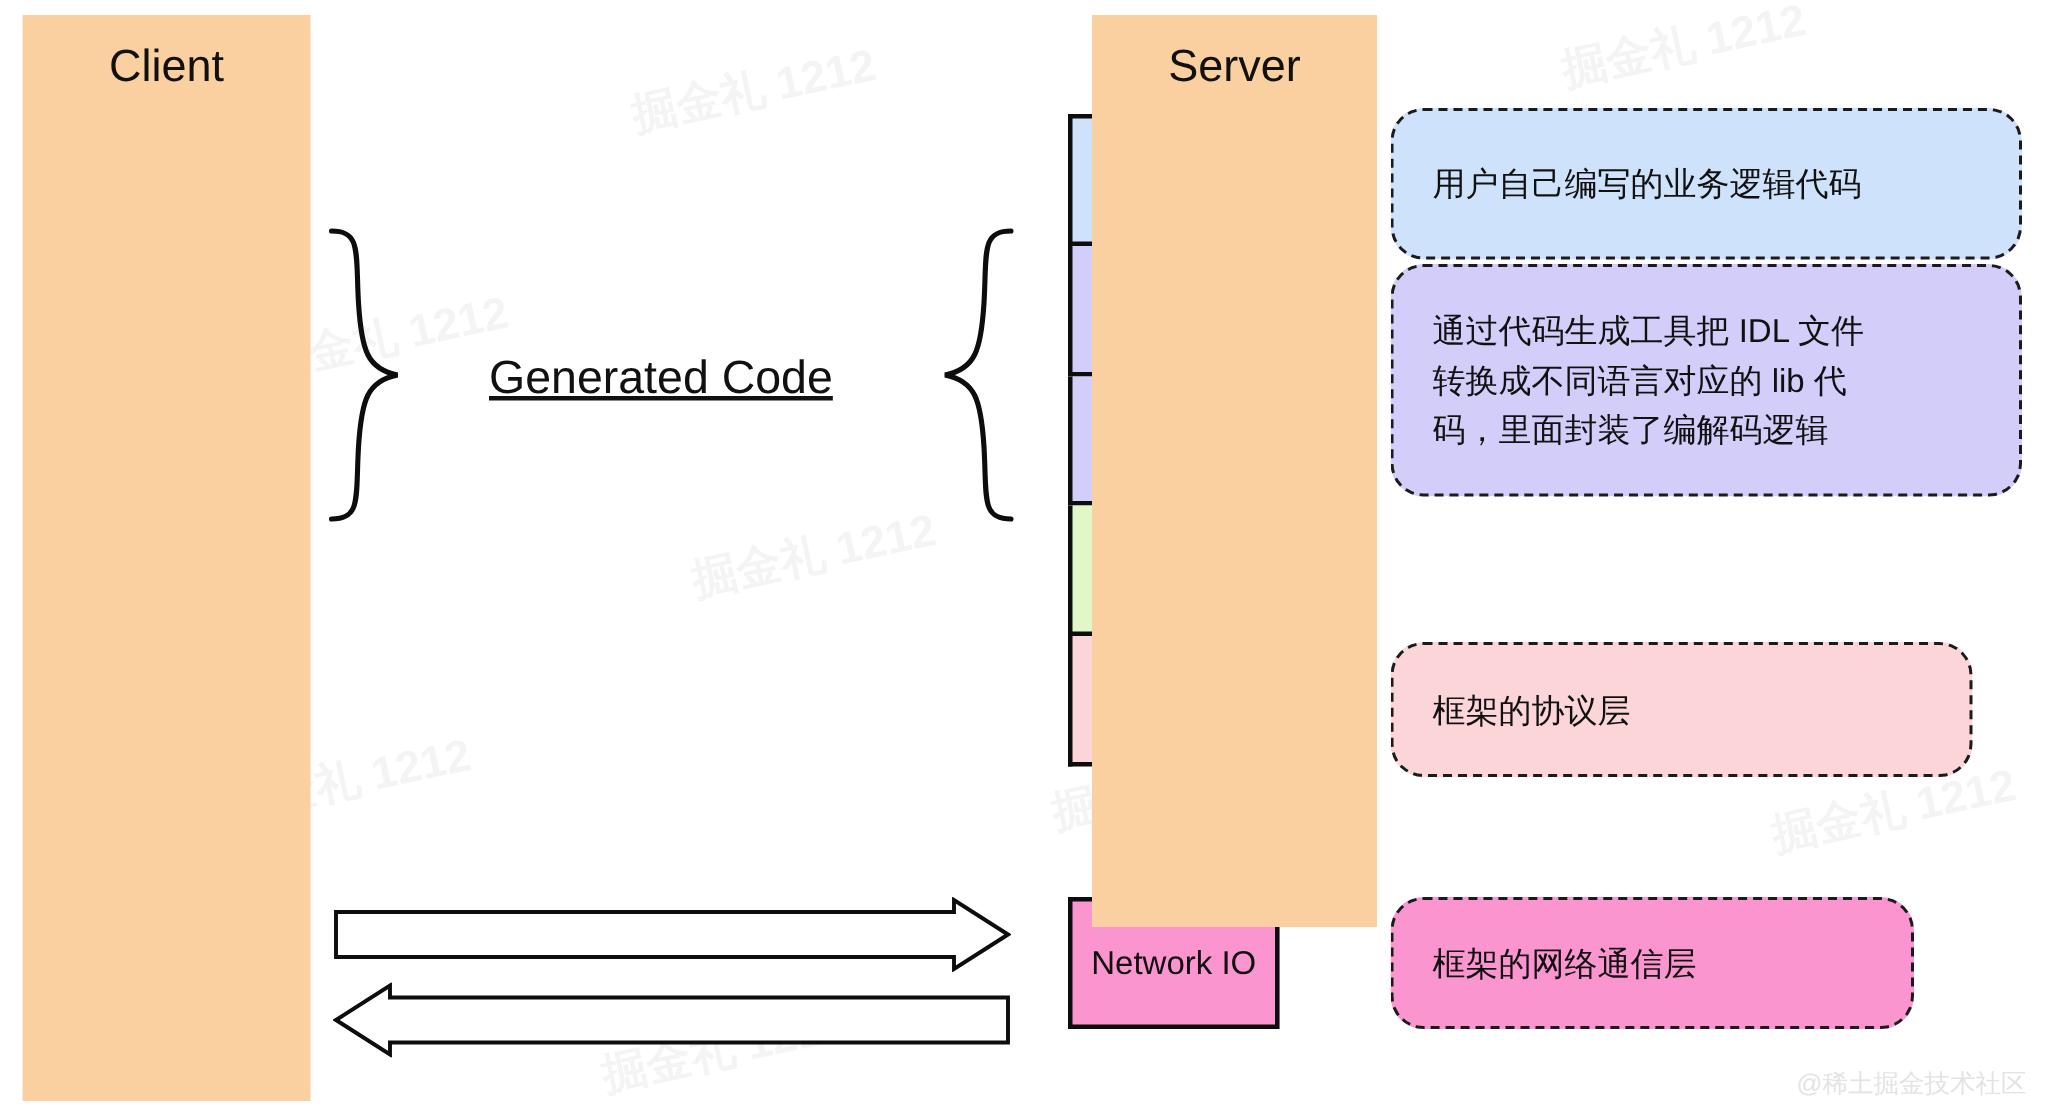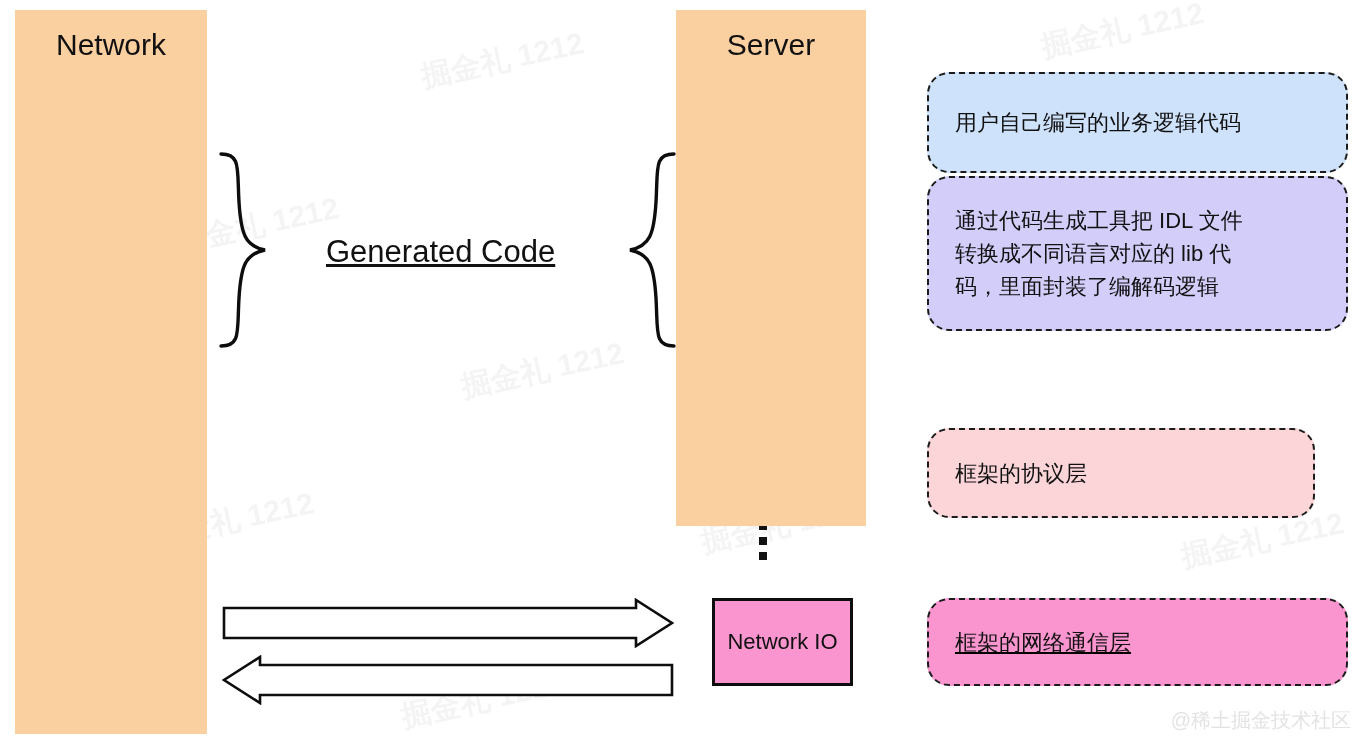--- a/index.html
+++ b/index.html
@@ -103,42 +103,42 @@
     color: #111111;
     line-height: 1.5;
     white-space: pre-line;
   }
 
   
   .credit {
     position: absolute;
     right: 14px;
     bottom: 10px;
-    font-size: 20px;
+    font-size: 17px;
     color: #e3e3e3;
     z-index: 5;
     user-select: none;
   }
 </style>
 </head>
 <body>
 
 <div id="canvas">
 
   <div class="wm" style="left:420px; top:40px;">掘金礼 1212</div>
   <div class="wm" style="left:175px; top:205px;">掘金礼 1212</div>
   <div class="wm" style="left:460px; top:350px;">掘金礼 1212</div>
   <div class="wm" style="left:150px; top:500px;">掘金礼 1212</div>
   <div class="wm" style="left:400px; top:680px;">掘金礼 1212</div>
   <div class="wm" style="left:1040px; top:10px;">掘金礼 1212</div>
   <div class="wm" style="left:1180px; top:520px;">掘金礼 1212</div>
   <div class="wm" style="left:700px; top:505px;">掘金礼 1212</div>
 
   <div class="column" style="left:15px; top:10px; width:192px; height:724px;">
-    <div class="column-title">Network</div>
+    <div class="column-title">Client</div>
   </div>
 
   <div class="layer" style="left:40px; top:76px; width:142px; height:88px; background:#cfe2fb;">
     <span>Code</span>
   </div>
   <div class="layer joined-top" style="left:40px; top:164px; width:142px; height:87px; background:#d3cdfa;">
     <span style="white-space:pre-line;">Service.
 client</span>
   </div>
   <div class="layer joined-top" style="left:40px; top:251px; width:142px; height:86px; background:#d3cdfa;">
@@ -154,21 +154,21 @@
   <div class="vdots" style="left:87px; top:522px;">
     <i></i>
       <i></i>
       <i></i>
   </div>
 
   <div class="layer" style="left:40px; top:598px; width:142px; height:88px; background:#fa95cf;">
     <span>Network IO</span>
   </div>
 
-  <div class="column" style="left:676px; top:10px; width:190px; height:516px;">
+  <div class="column" style="left:728px; top:10px; width:190px; height:608px;">
     <div class="column-title">Server</div>
   </div>
 
   <div class="layer" style="left:712px; top:76px; width:141px; height:88px; background:#cfe2fb;">
     <span>Code</span>
   </div>
   <div class="layer joined-top" style="left:712px; top:164px; width:141px; height:87px; background:#d3cdfa;">
     <span style="white-space:pre-line;">Service.
 Processor</span>
   </div>
@@ -218,19 +218,19 @@
 
   <div class="legend-card" style="left:927px; top:72px; width:421px; height:101px; background:#cfe2fb;">
     <div class="legend-text">用户自己编写的业务逻辑代码</div>
   </div>
 
 
   <div class="legend-card" style="left:927px; top:428px; width:388px; height:90px; background:#fbd5d8;">
     <div class="legend-text">框架的协议层</div>
   </div>
 
-  <div class="legend-card" style="left:927px; top:598px; width:421px; height:88px; background:#fa95cf;text-decoration:underline;">
+  <div class="legend-card" style="left:927px; top:598px; width:349px; height:88px; background:#fa95cf;">
     <div class="legend-text">框架的网络通信层</div>
   </div>
 
   <div class="credit">@稀土掘金技术社区</div>
 
 </div>
 
 </body></html>

